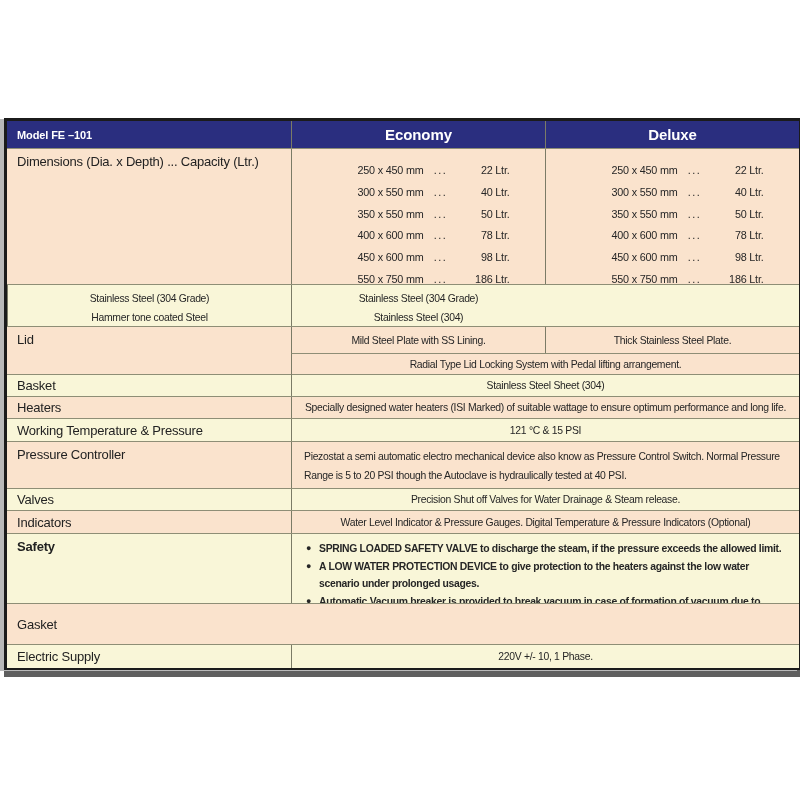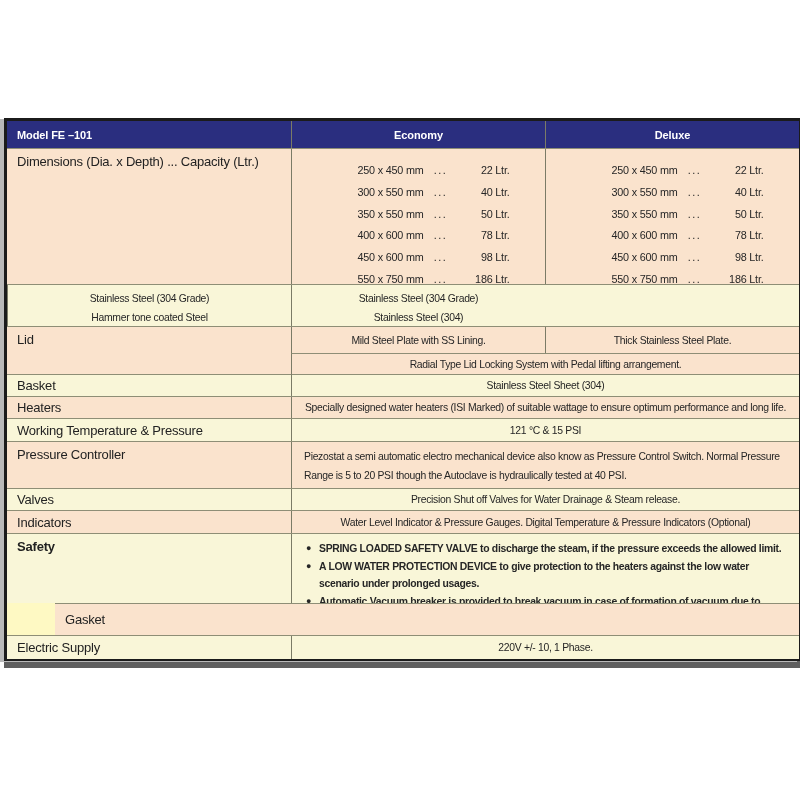--- a/index.html
+++ b/index.html
@@ -5,34 +5,34 @@
   html,body{margin:0;padding:0;}
   body{
     width:800px;height:800px;background:#ffffff;overflow:hidden;
     font-family:"Liberation Sans",sans-serif;color:#262626;
     -webkit-font-smoothing:antialiased;
   }
   .spec-table{
     position:absolute;left:4px;top:118px;width:792px;
     border:3px solid #1b1b1b;border-right-width:2px;border-bottom-width:2px;
     box-shadow:-4px 1px 0 #b9b9b9, 0 7px 0 #5f5f5f;
-    background:#fef9c3;
+    background:#0f172a;
   }
   .row{display:grid;border-top:1px solid #8e8e76;box-sizing:border-box;}
   .row.header-row{border-top:none;}
   .split{grid-template-columns:284px 254px 1fr;}
   .mergedcols{grid-template-columns:284px 1fr;}
   .cell{box-sizing:border-box;overflow:hidden;}
   .vline{border-left:1px solid #7b7b66;}
   .peach{background:#fae3cd;}
   .cream{background:#f9f6d8;}
   .header-row{background:#2a2e7f;color:#ffffff;height:27px;}
   .header-row .cell{display:flex;align-items:center;}
   .header-title{padding-left:10px;font-size:11px;font-weight:bold;letter-spacing:-0.1px;}
-  .header-col{justify-content:center;font-size:11px;font-weight:bold;letter-spacing:-0.1px;}
+  .header-col{justify-content:center;font-size:15px;font-weight:bold;letter-spacing:-0.1px;}
   .label{padding-left:10px;font-size:13px;letter-spacing:-0.2px;color:#222222;}
   .lbl-top{padding-top:5px;}
   .vcenter{display:flex;align-items:center;}
   .center{display:flex;align-items:center;justify-content:center;}
   .val{font-size:10.4px;letter-spacing:-0.3px;color:#262626;}
   
   .r-dimensions{height:136px;}
   .dim-col{padding-top:11px;}
   .dim-line{display:grid;grid-template-columns:96px 34px 52px;justify-content:center;line-height:21.8px;font-size:10.8px;letter-spacing:-0.2px;}
   .d-dim{text-align:right;}
@@ -52,21 +52,21 @@
   .r-heaters{height:22px;}
   .r-working{height:23px;}
   .r-pressure{height:47px;}
   .pressure-val{padding:5px 12px 0 12px;line-height:19px;text-align:left;display:block;}
   .r-valves{height:22px;}
   .r-indicators{height:23px;}
   .r-safety{height:70px;font-weight:bold;}
   .bullets{padding:6px 10px 0 14px;}
   .bullet-item{display:flex;line-height:17px;margin-bottom:1px;}
   .bullet{width:13px;flex:none;font-size:9px;}
-  .r-gasket{height:32px;margin-left:48px;}
+  .r-gasket{height:41px;}
   .r-electric{height:24px;}
 </style>
 </head>
 <body>
 
 <div class="spec-table">
 
   <div class="row header-row split">
     <div class="cell">
       <span class="header-title">Model FE –101</span>

